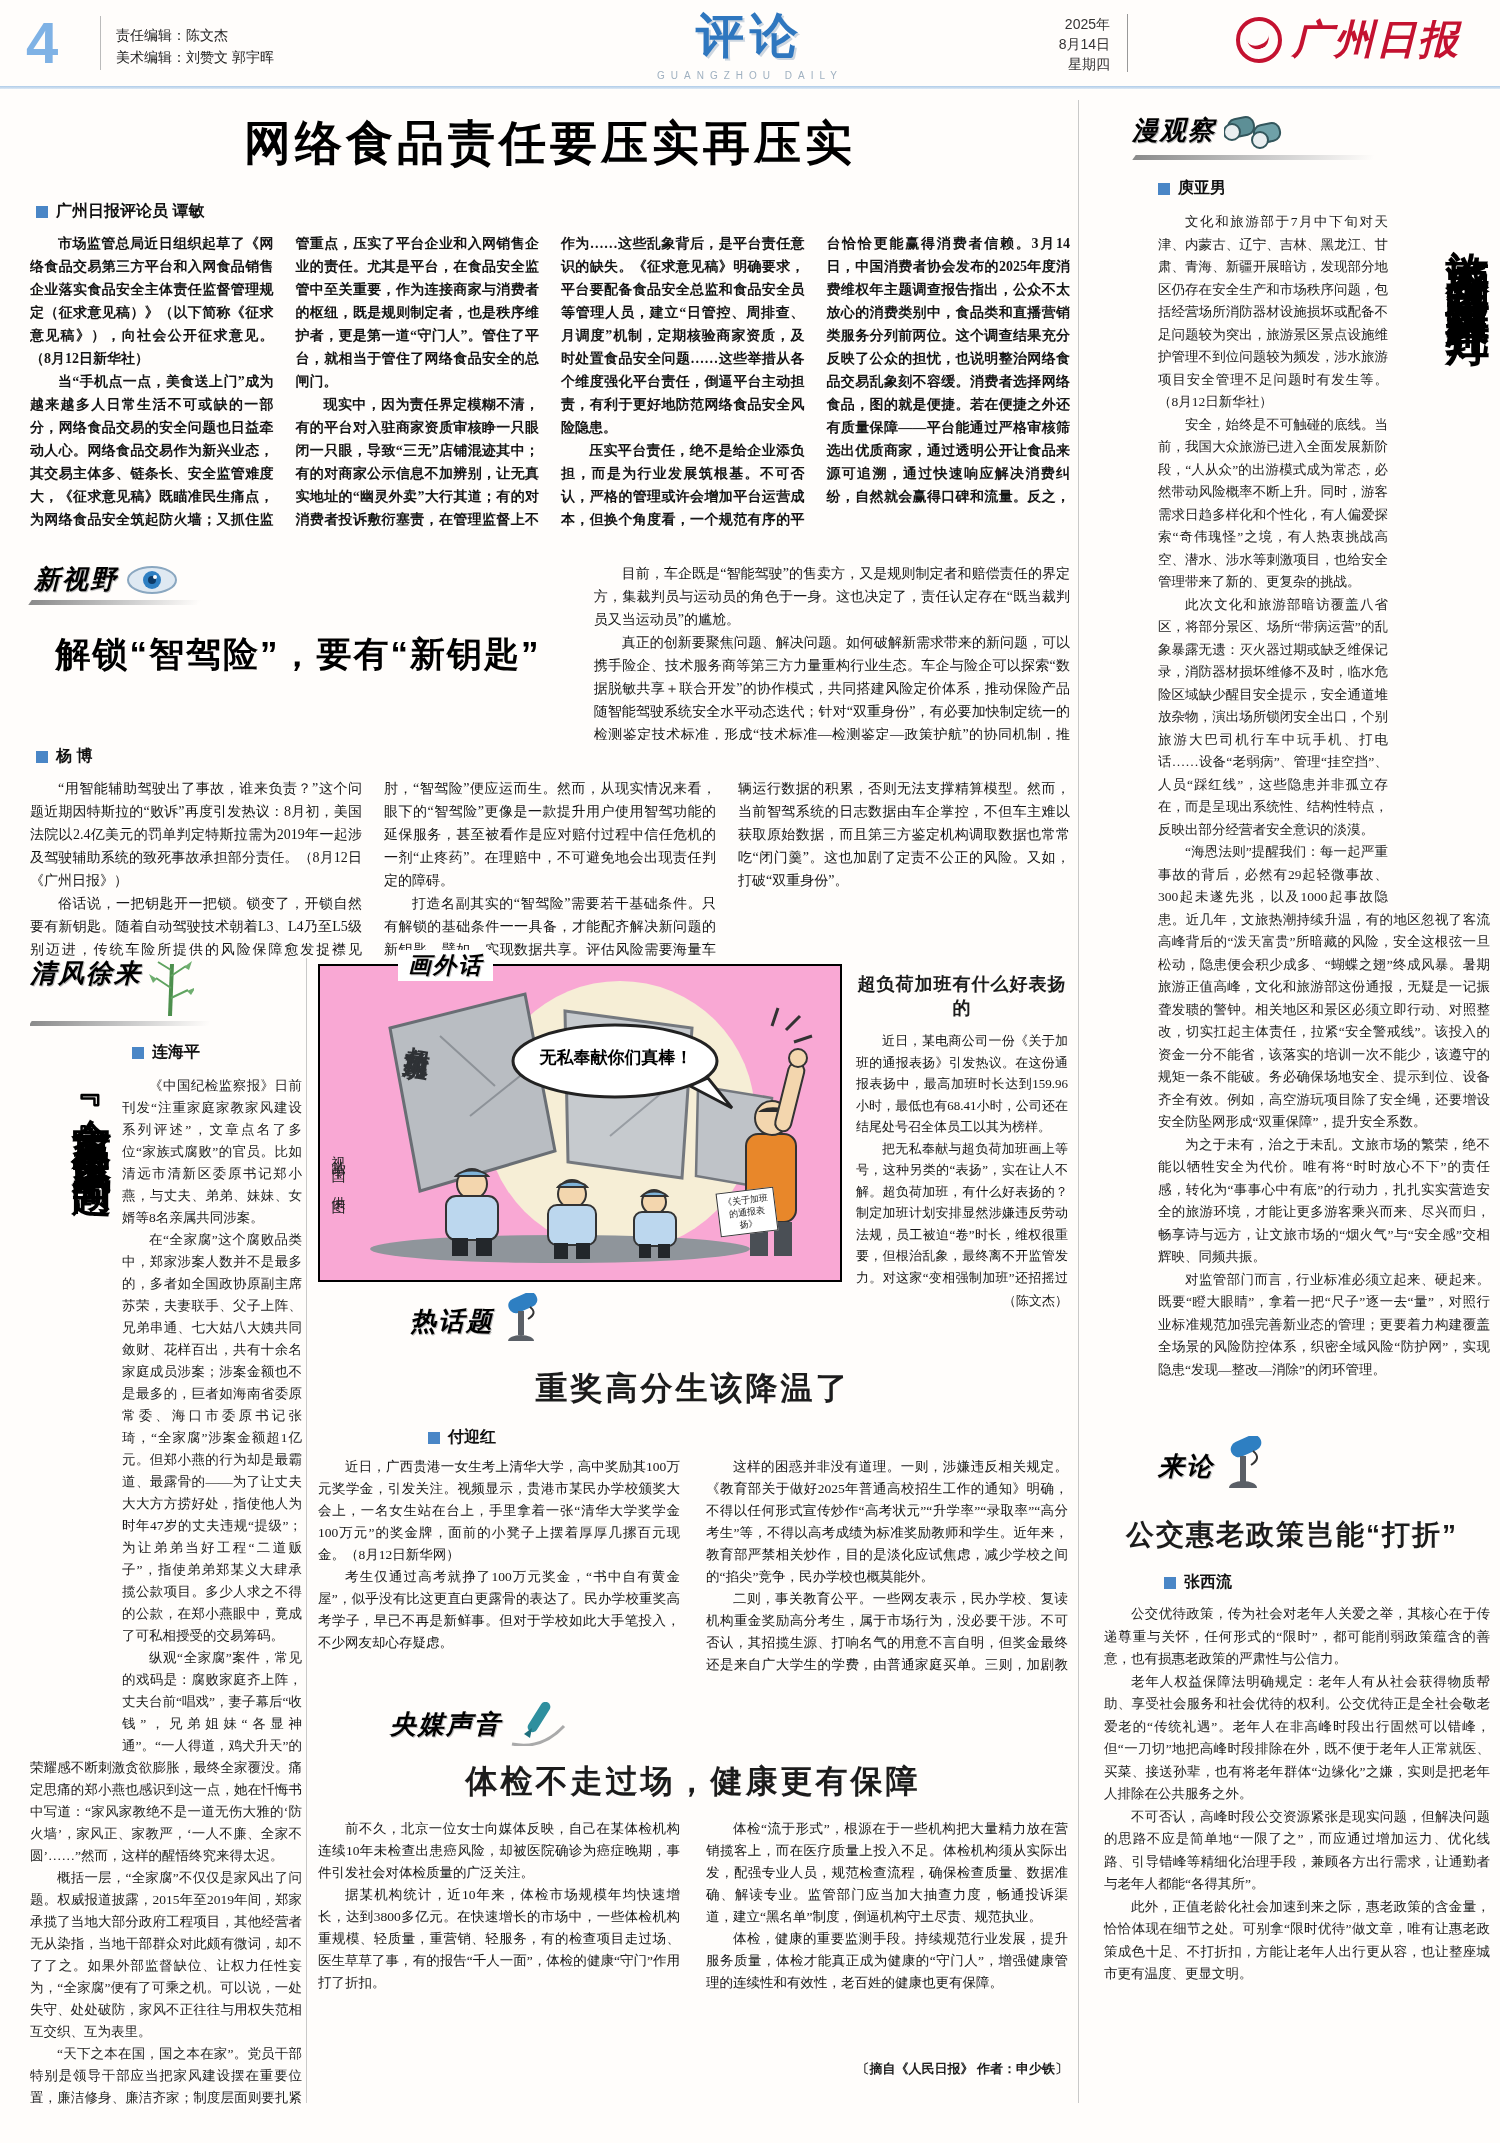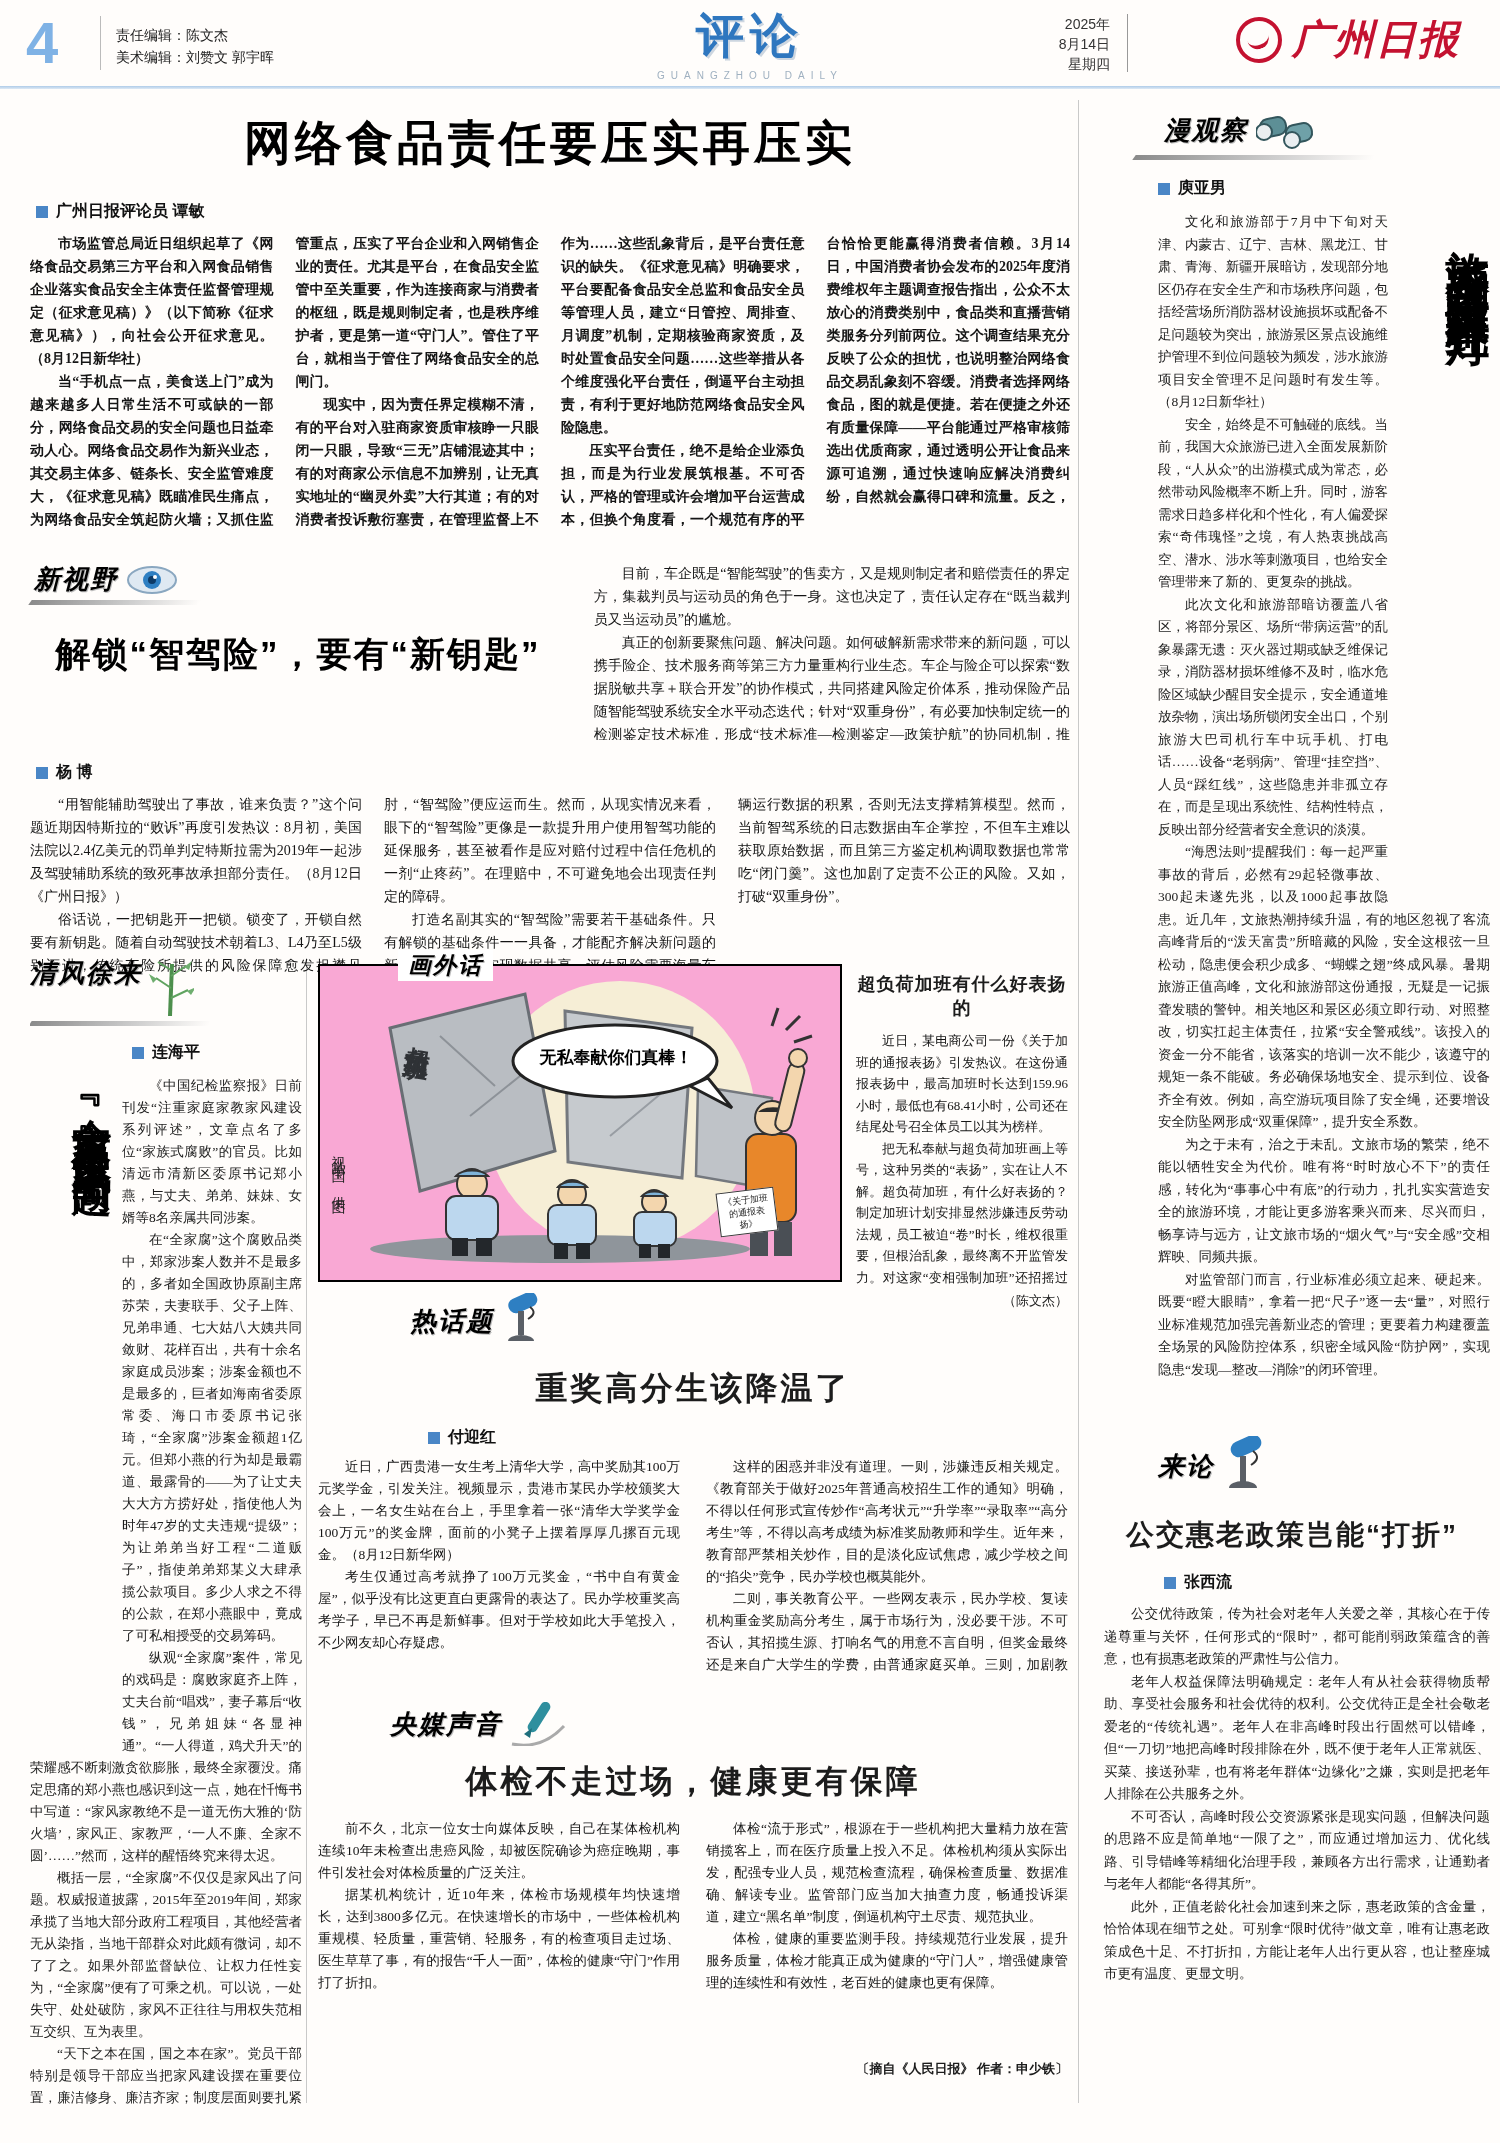--- a/index.html
+++ b/index.html
@@ -54,21 +54,21 @@
   .lead .byline { margin:26px 0 10px 6px; }
   .lead-body { column-count:4; column-gap:22px; height:302px;font-weight:bold; }
   
   .nv { position:absolute; left:30px; top:562px; width:1040px; }
   .nv-top { display:flex; }
   .nv-left { width:540px; }
   .nv-badge-row { display:flex; align-items:center; gap:8px; margin-left:4px; }
   .nv h2 { font-family:"Liberation Sans",sans-serif; font-size:35px; font-weight:900;
     letter-spacing:2px; text-align:center; margin-top:26px; color:#000; }
   .nv-right { width:480px; margin-left:28px; height:178px; overflow:hidden; }
-  .nv .byline { margin:22px 0 10px 6px; }
+  .nv .byline { margin:6px 0 10px 6px; }
   .nv-body { column-count:3; column-gap:22px; height:208px; margin-top:4px; }
   
   .qf { position:absolute; left:30px; top:956px; width:272px; height:1150px; overflow:hidden; }
   .qf-head { display:flex; gap:6px; }
   .qf .byline { justify-content:center; margin:16px 0 12px 0; }
   .qf-vtitle { float:left; width:82px; height:648px; font-size:40px; letter-spacing:5px;
     margin:6px 10px 8px 0; }
   .qf-text { font-size:13.5px; line-height:22px; }
   
   .ct-box { position:absolute; left:318px; top:964px; width:524px; height:318px;
@@ -101,21 +101,21 @@
   
   .cm { position:absolute; left:318px; top:1702px; width:750px; }
   .cm-badge-row { display:flex; align-items:center; gap:6px; margin-left:72px; }
   .cm h2 { font-family:"Liberation Sans",sans-serif; font-size:32px; font-weight:900;
     letter-spacing:3px; text-align:center; margin-top:14px; }
   .cm-body { column-count:2; column-gap:26px; height:238px; margin-top:14px; }
   .cm-src { text-align:right; font-size:13px; font-weight:bold; margin-top:4px;
     font-family:"Liberation Sans",sans-serif; }
   
   .gc { position:absolute; left:1094px; top:108px; width:396px; height:1312px; overflow:hidden;}
-  .gc-head { display:flex; align-items:center; gap:8px; margin-left:70px; }
+  .gc-head { display:flex; align-items:center; gap:8px; margin-left:38px; }
   .gc .byline { margin:18px 0 12px 64px; }
   .gc-vtitle { float:right; width:90px; height:660px; font-size:44px; letter-spacing:6px;
     margin:4px 0 14px 12px; }
   .gc-flow { margin-left:64px; }
   .gc-flow .para { font-size:13.5px; line-height:22.5px; }
   
   .ll { position:absolute; left:1094px; top:1430px; width:396px; height:672px; overflow:hidden;}
   .ll-head { display:flex; align-items:center; gap:6px; margin-left:64px; margin-top:6px;}
   .ll h2 { font-family:"Liberation Sans",sans-serif; font-size:28px; font-weight:900;
     letter-spacing:2px; text-align:center; margin-top:20px; }

